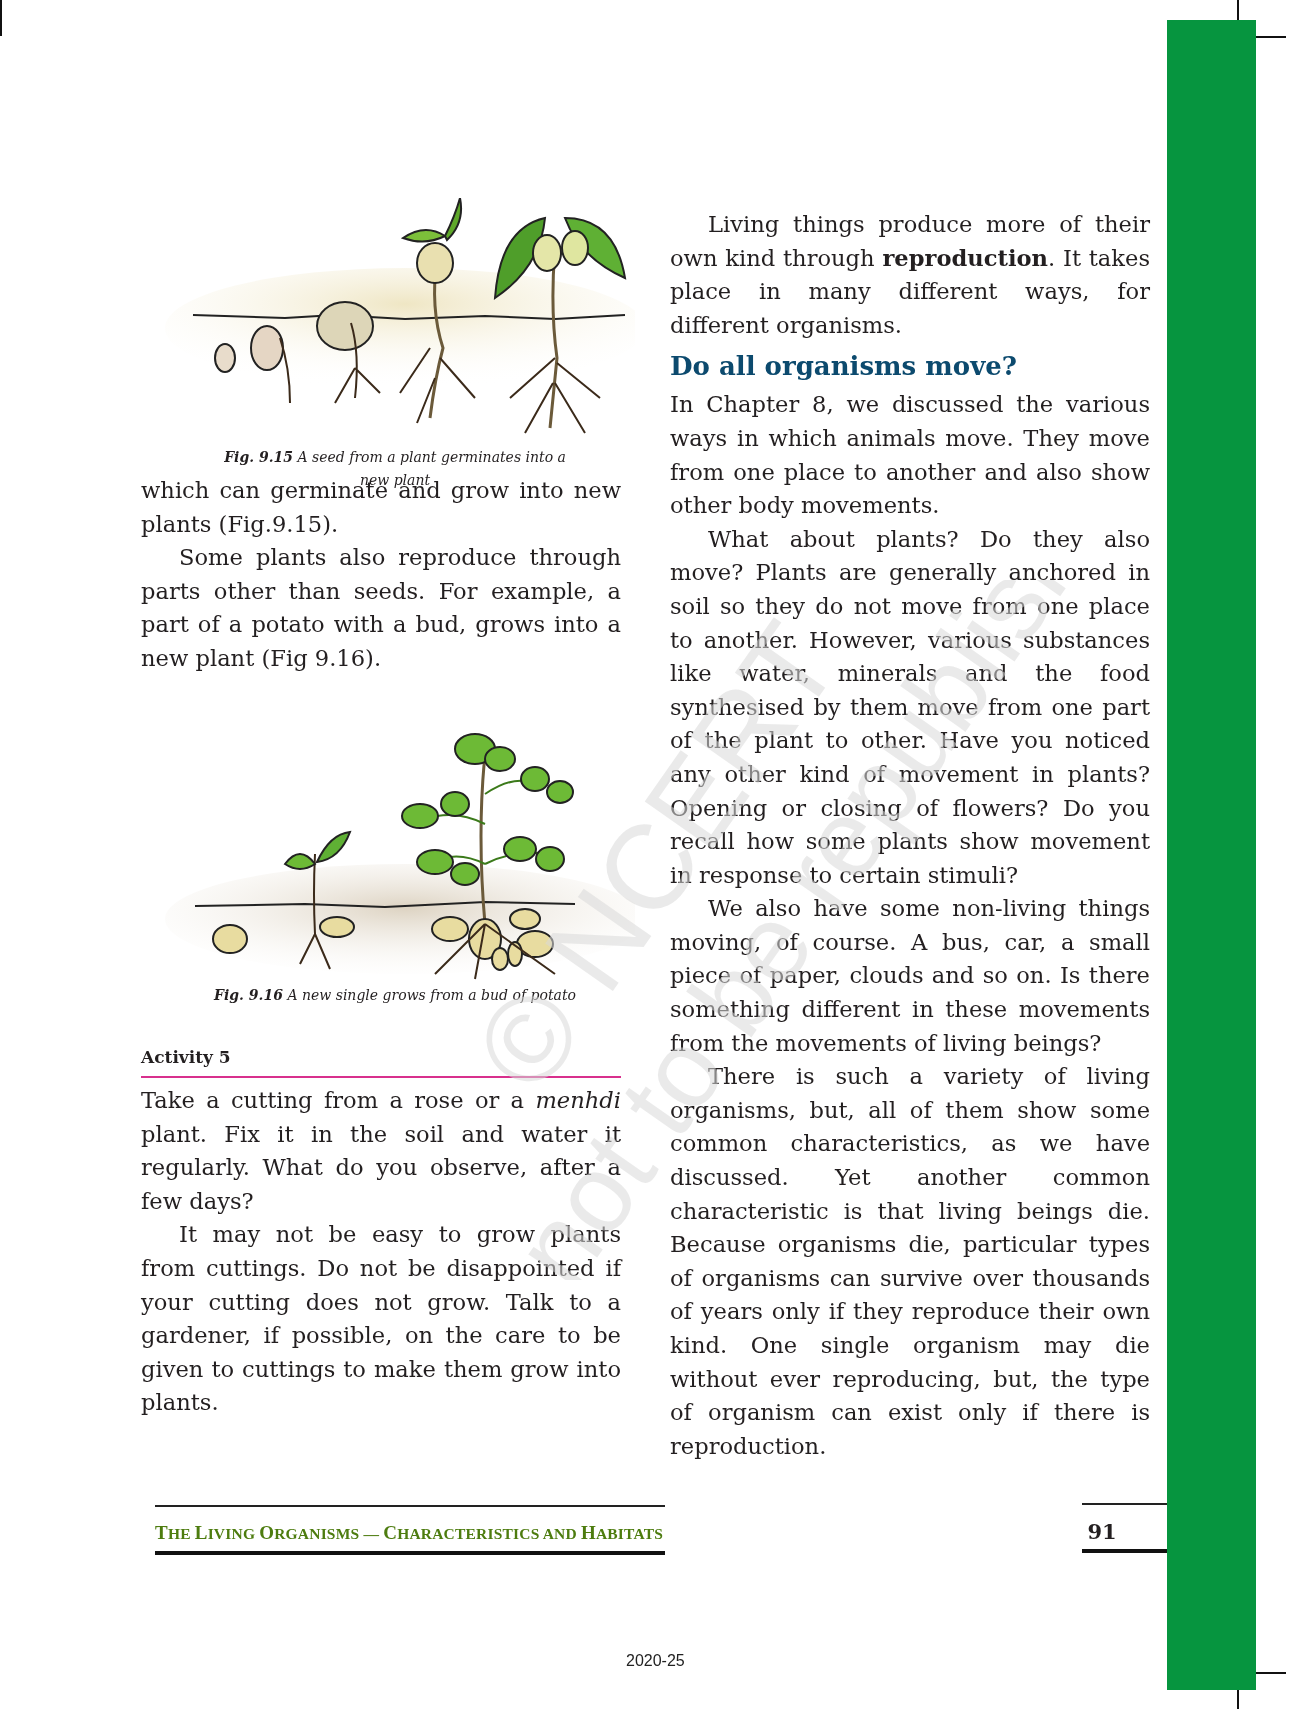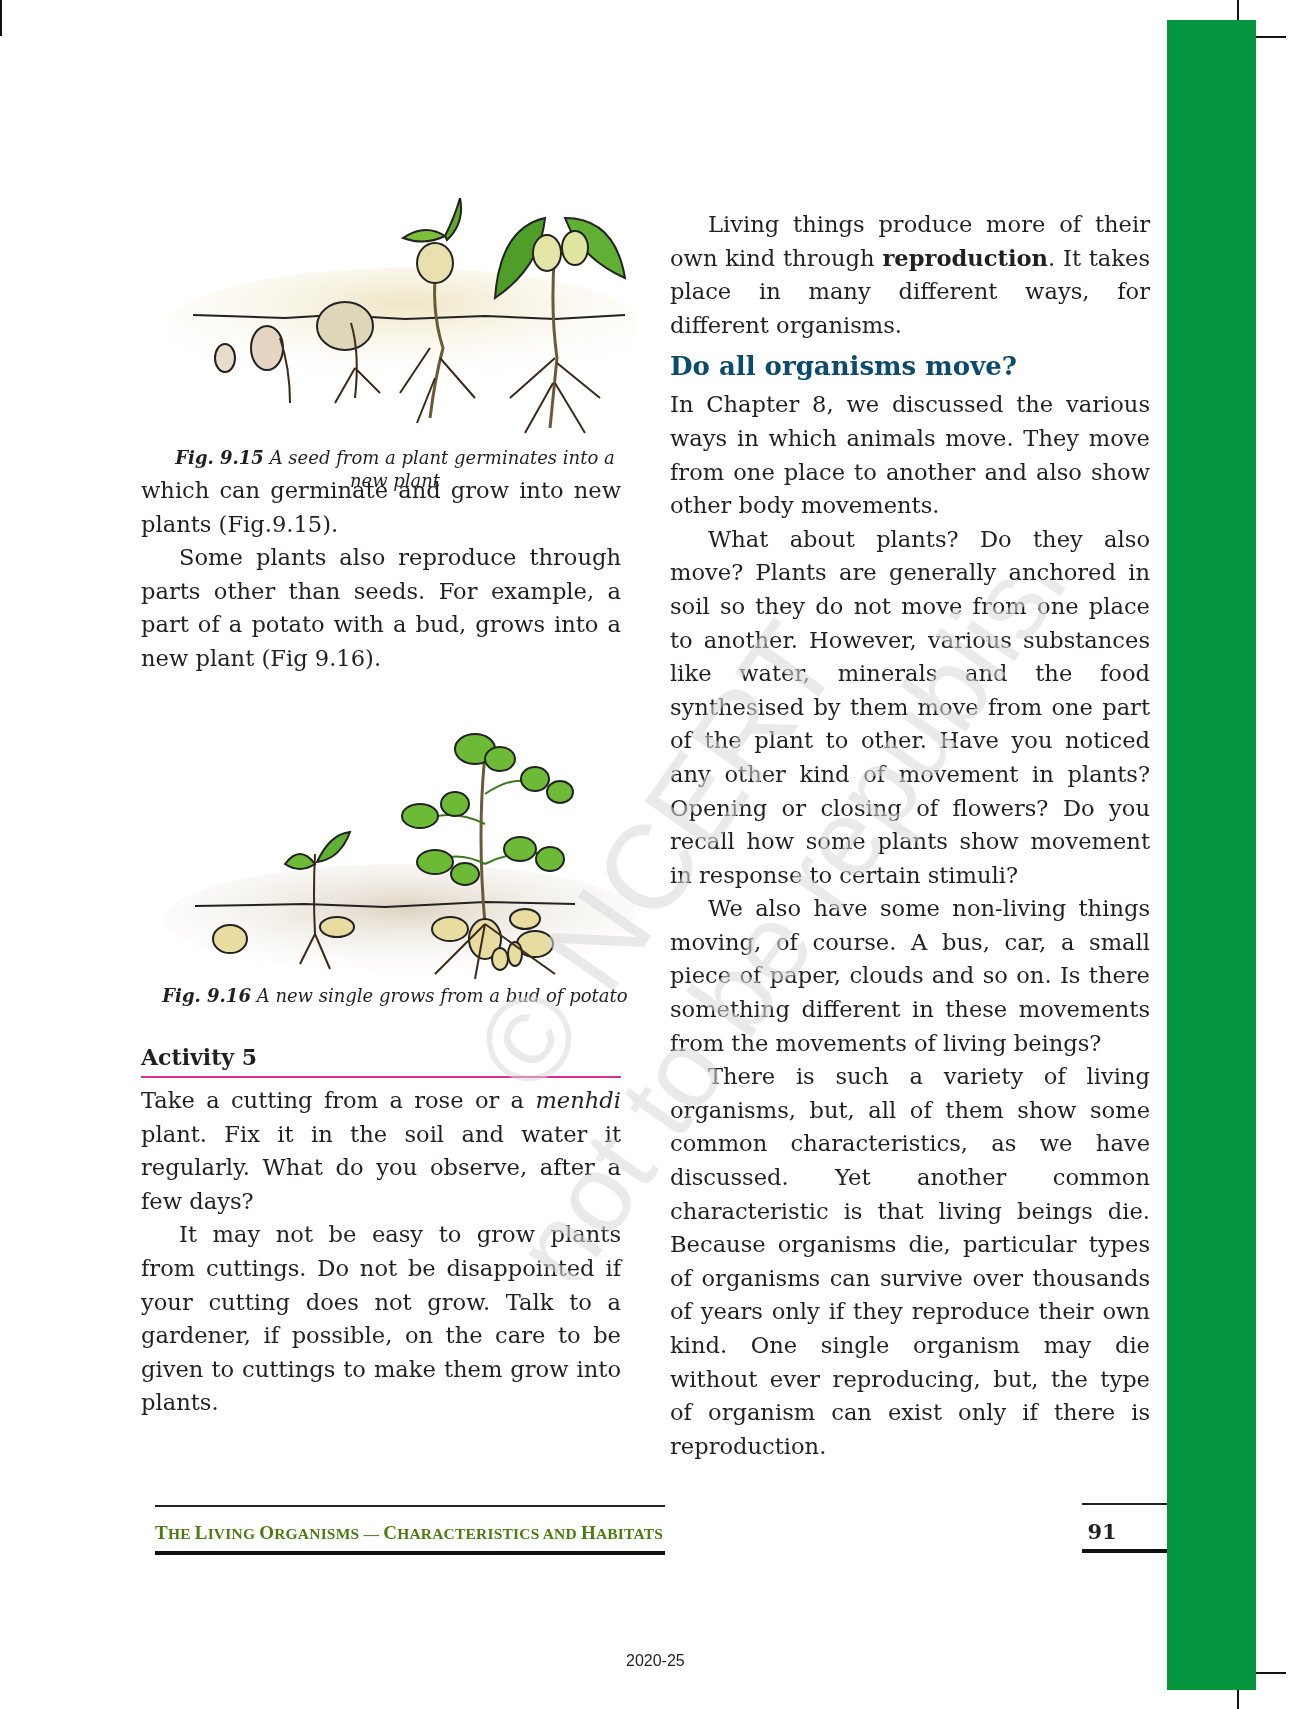--- a/index.html
+++ b/index.html
@@ -10,25 +10,25 @@
   .crop { background: #111; }
 
   .col { position: absolute; width: 480px; font-size: 22.6px; line-height: 33.6px; }
   .col p { margin: 0; text-align: justify; text-align-last: left; }
   .indent { text-indent: 38px; }
   .col-left { left: 141px; }
   .col-right { left: 670px; }
 
   .figure { position: absolute; left: 155px; width: 480px; }
   .fig-art { position: relative; width: 480px; }
-  .fig-caption { font-size: 18px; line-height: 23px; text-align: center; font-style: italic; color: #231f20; }
+  .fig-caption { font-size: 14px; line-height: 23px; text-align: center; font-style: italic; color: #231f20; }
   .fig-caption b { font-style: italic; font-weight: bold; }
 
   .heading-blue { color: #0c4a6e; font-weight: bold; font-size: 26px; line-height: 40px; margin: 4px 0 2px 0; }
-  .activity-title { font-weight: bold; font-size: 22px; line-height: 34px; margin-top: 6px; }
+  .activity-title { font-weight: bold; font-size: 17px; line-height: 34px; margin-top: 6px; }
   .activity-rule { height: 2px; background: #d8308d; margin: 2px 0 6px 0; }
 
   .footer-title { left: 155px; top: 1522px; font-family: "Liberation Serif", serif; font-weight: bold;
                   color: #4d7c0f; font-size: 15.5px; letter-spacing: 0.2px; }
   .footer-title .big { font-size: 19px; }
   .rule-thin { height: 2px; background: #222; }
   .rule-thick { height: 4px; background: #111; }
   .page-num { left: 1077px; top: 1519px; width: 50px; text-align: center; font-weight: bold;
               font-size: 21px; font-family: "DejaVu Serif", serif; }
   .year { left: 626px; top: 1652px; font-family: "Liberation Sans", sans-serif; font-size: 16px; color: #222; }

